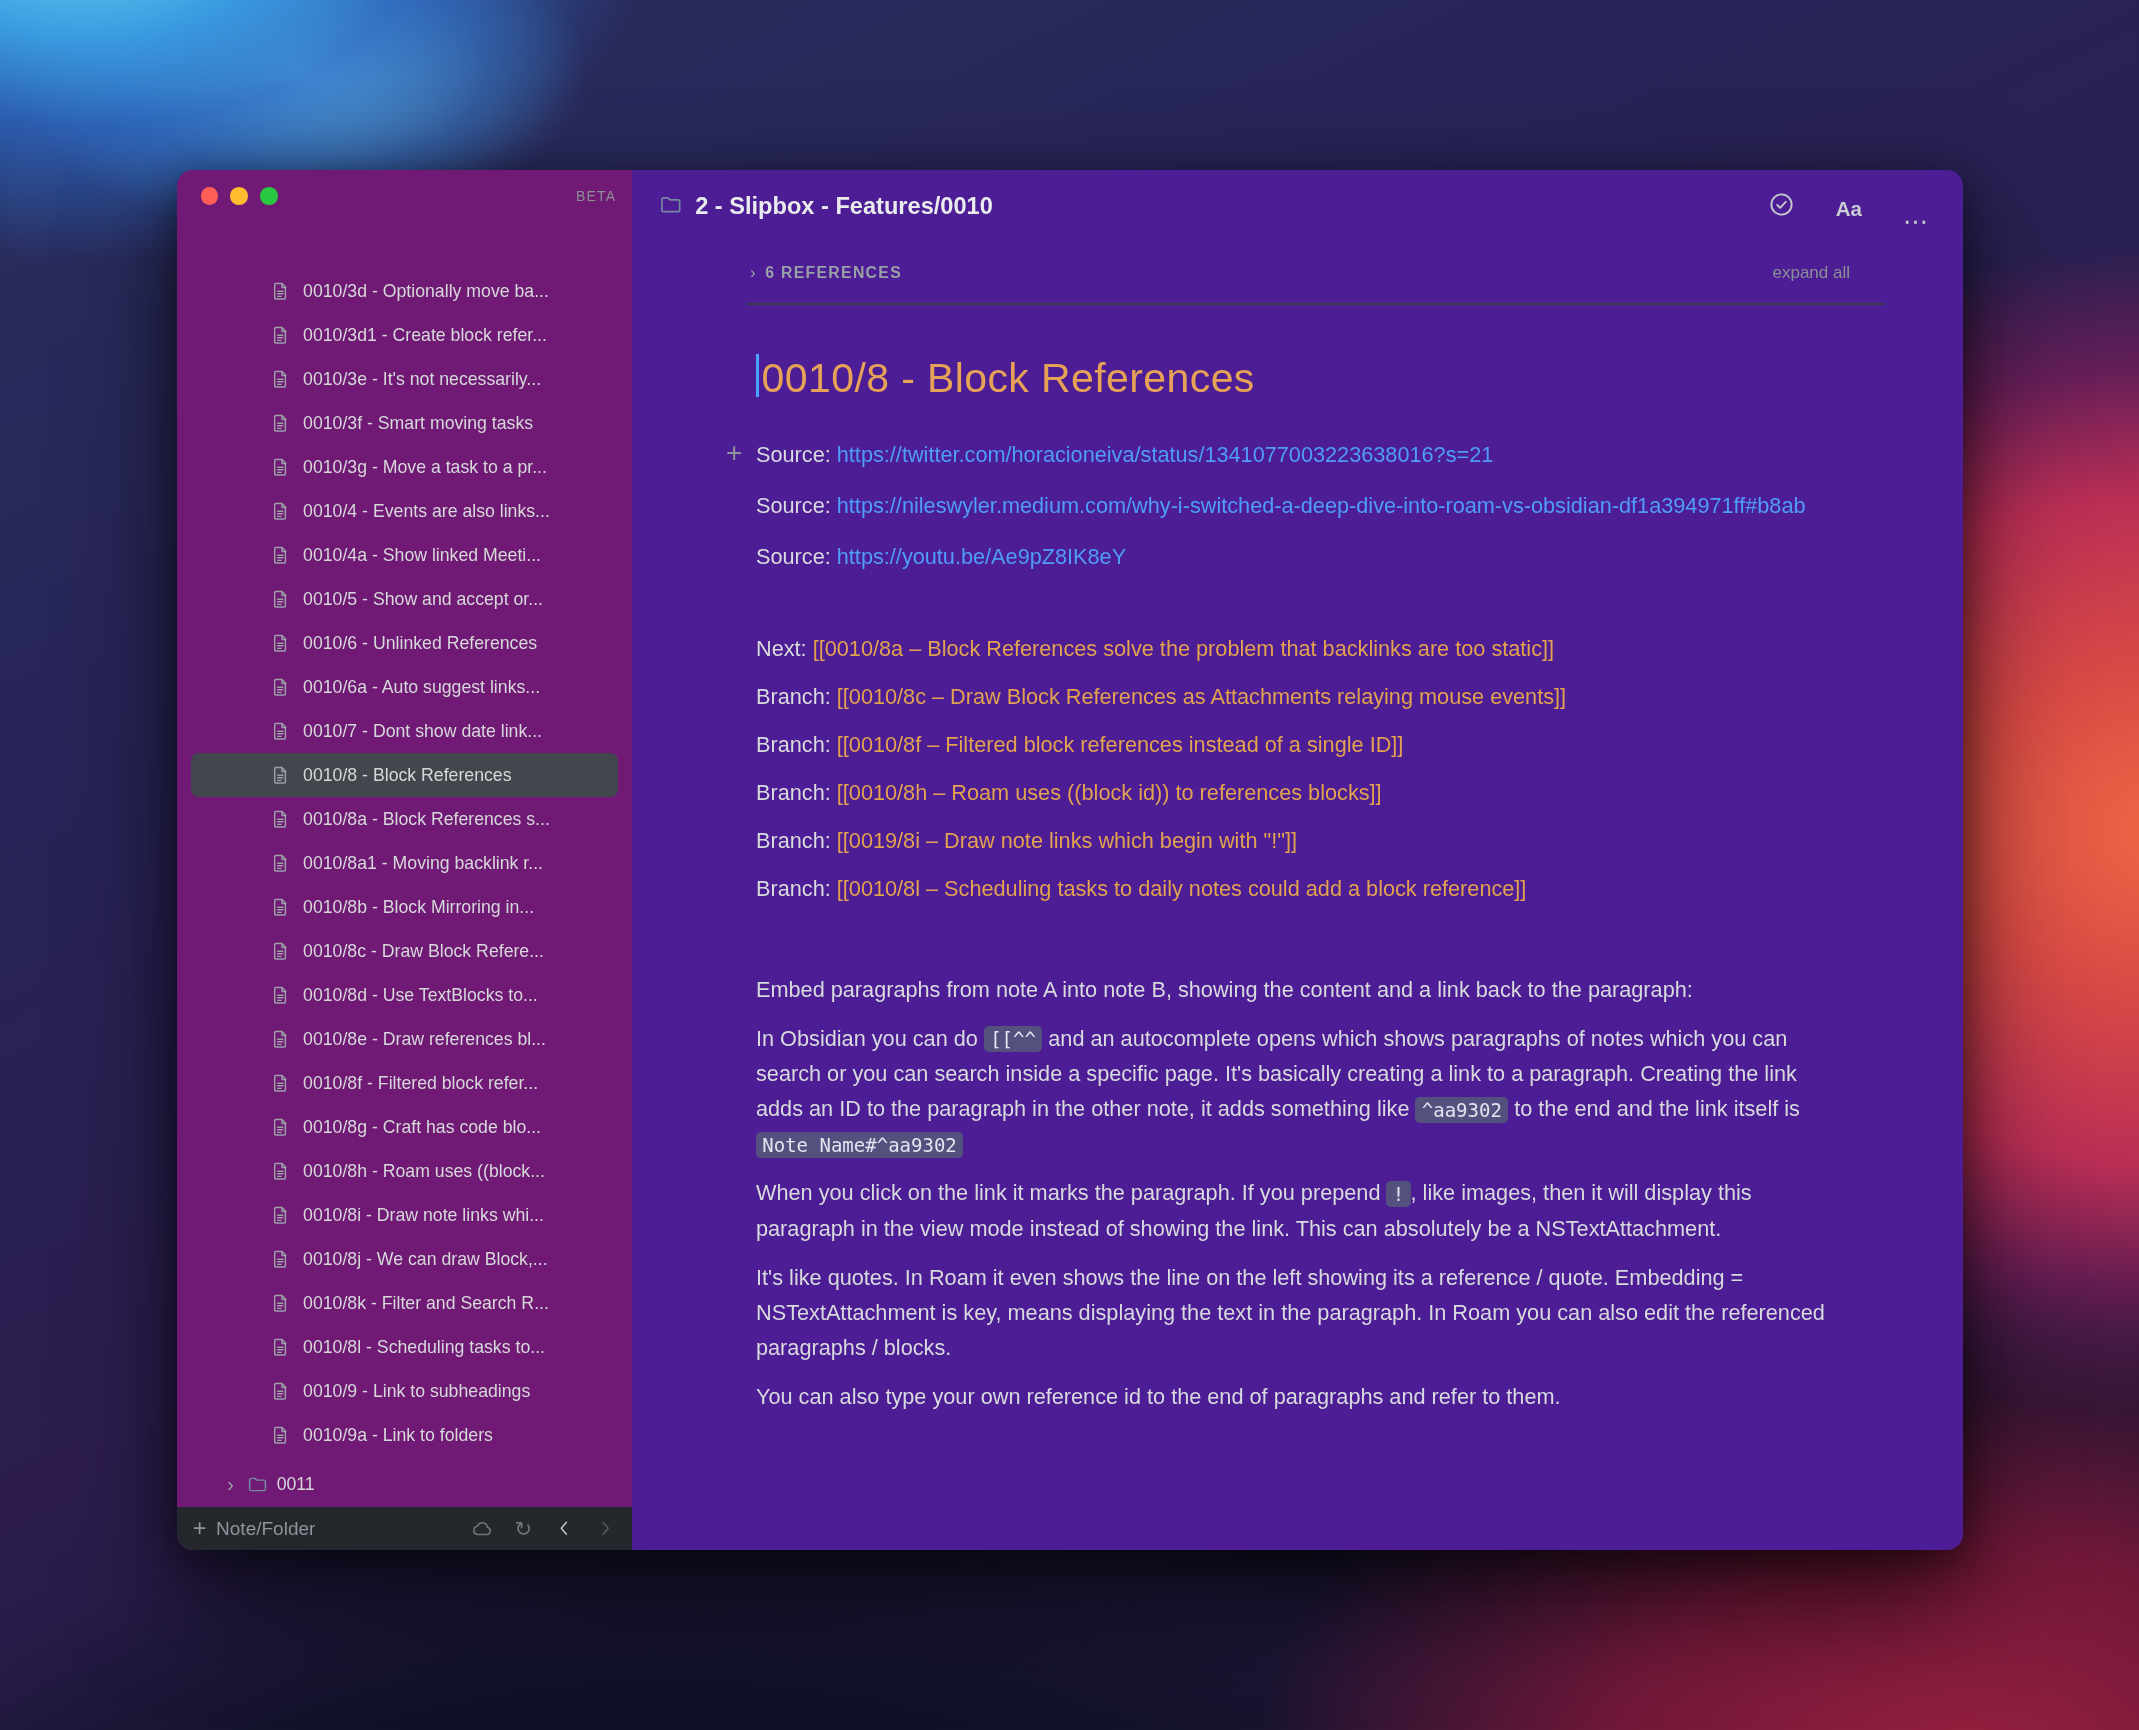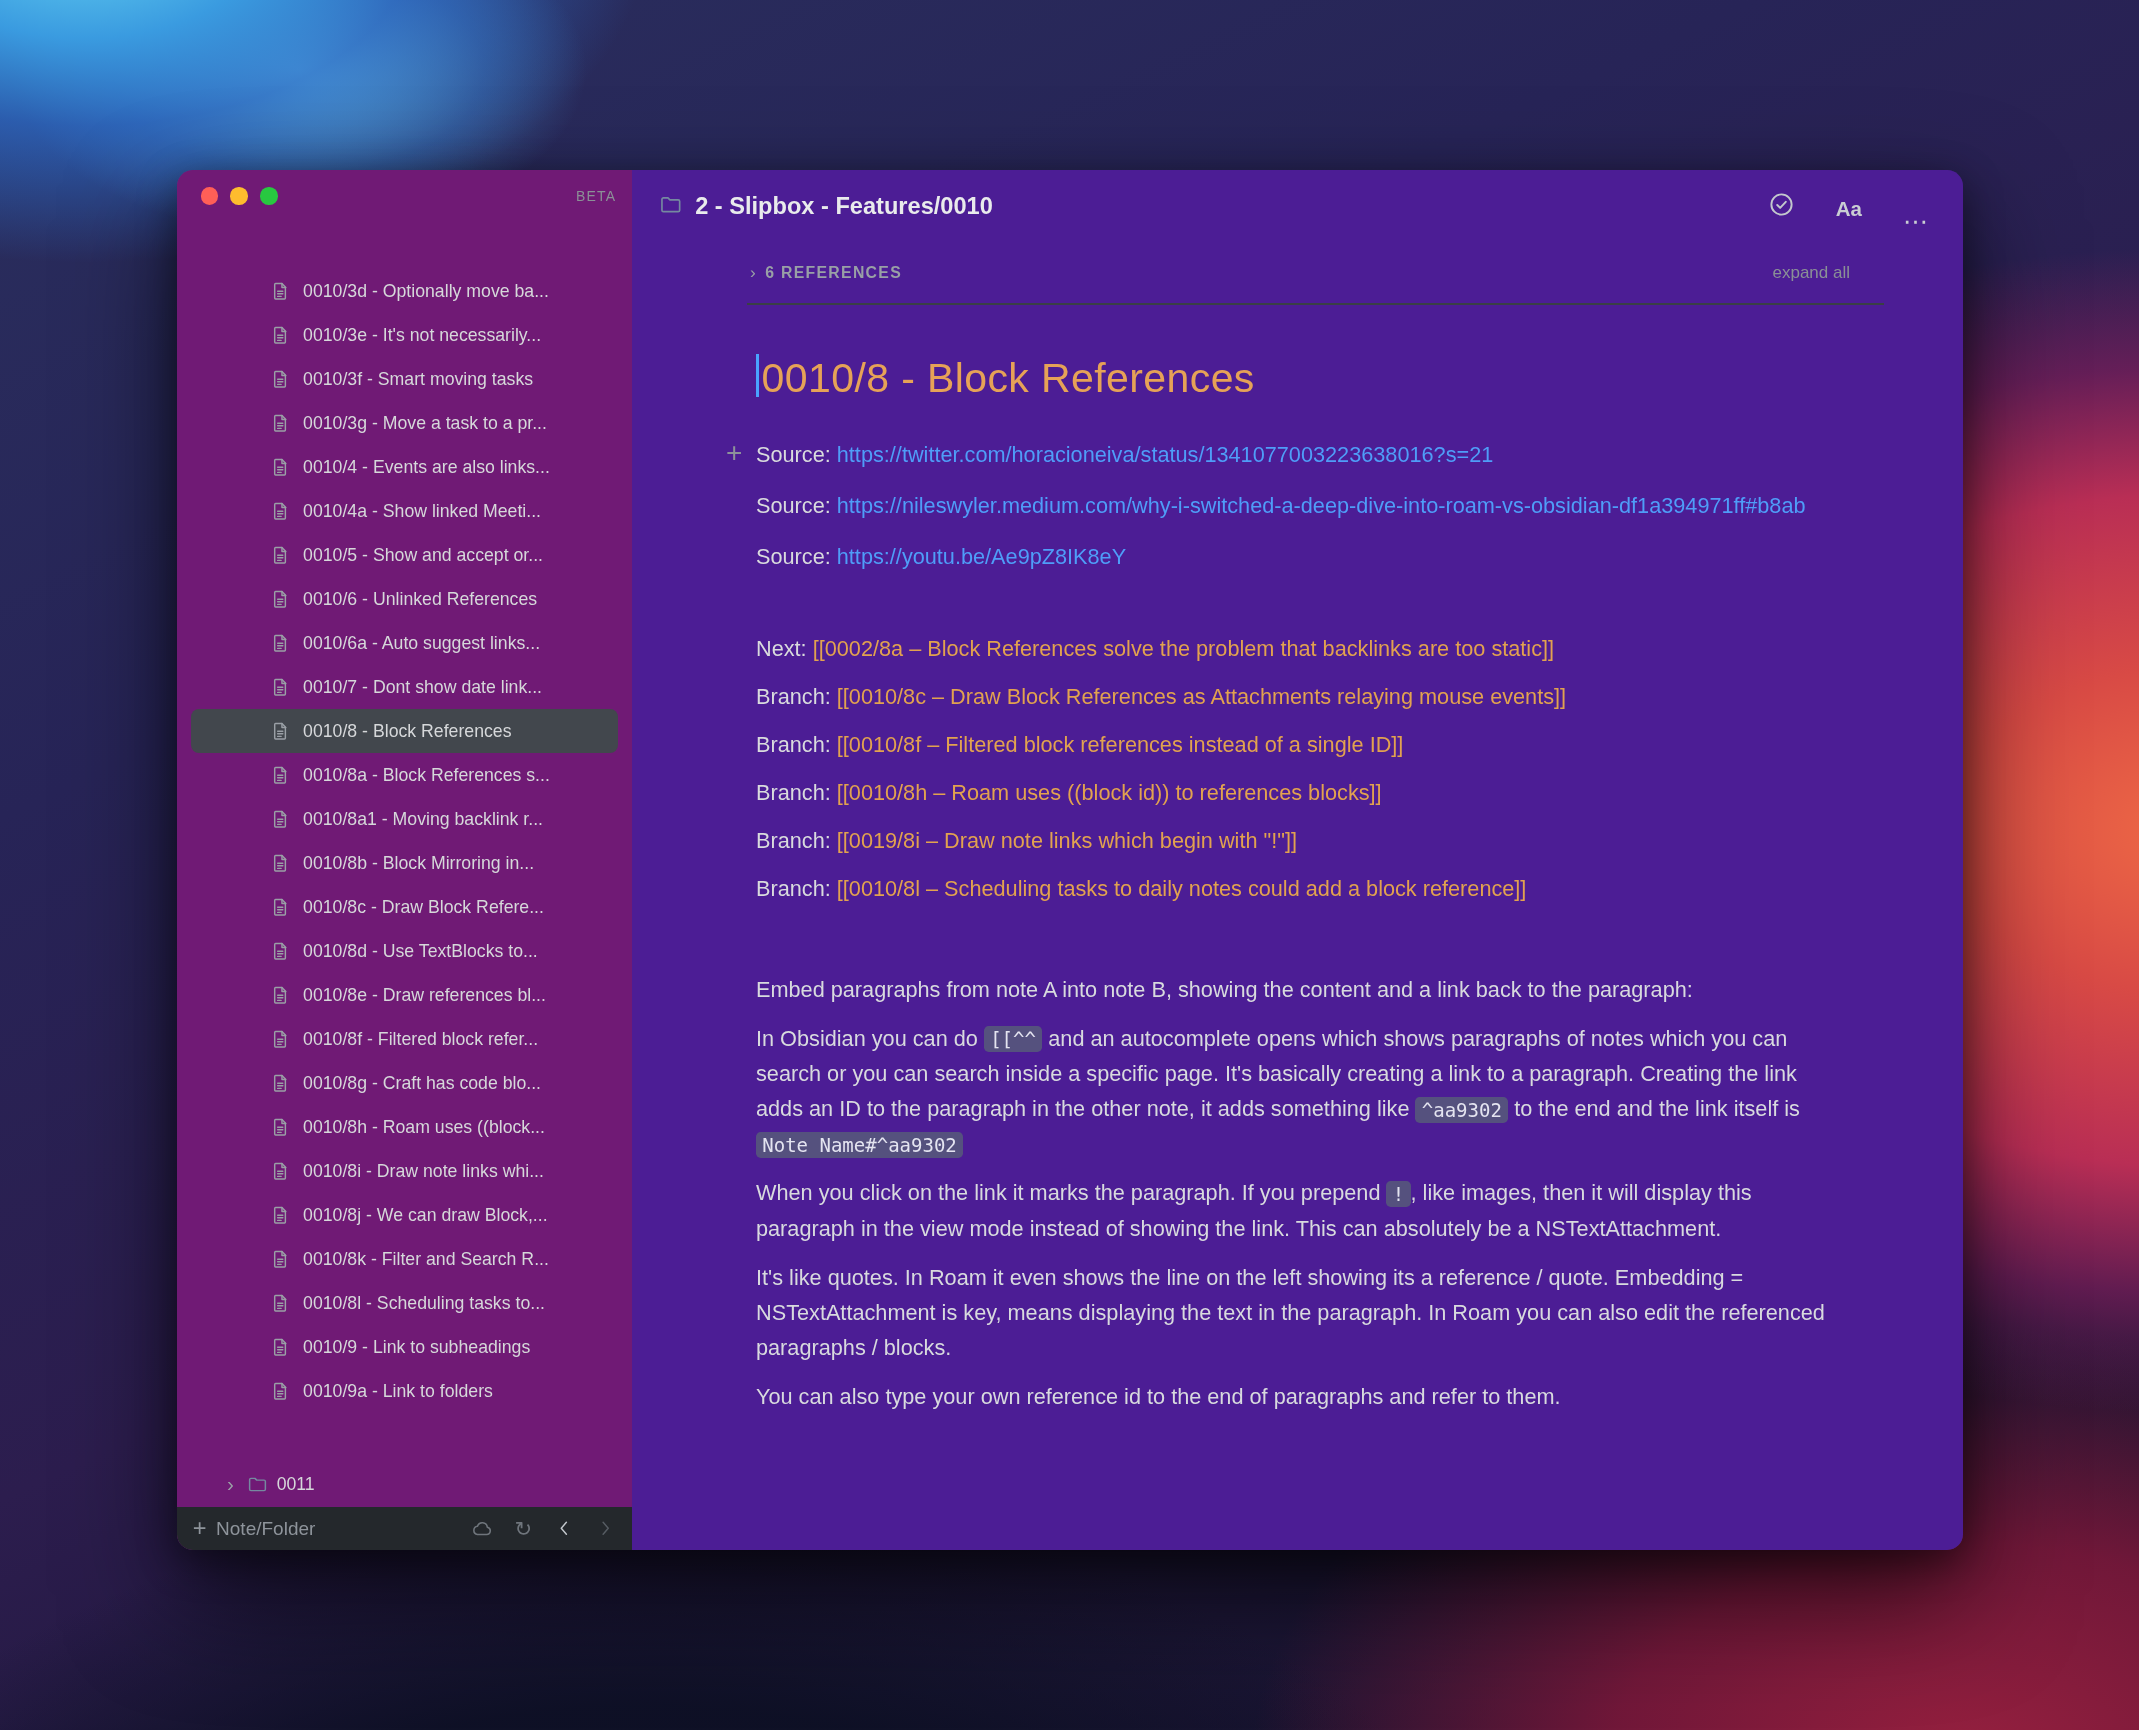--- a/index.html
+++ b/index.html
@@ -109,20 +109,30 @@
     <span class="ico">
       <svg class="stroke" width="20.5" height="20.5" viewBox="0 0 24 24" stroke="#9aa0a6">
         <path d="M6.5 3h7.5l4 4v13a1 1 0 0 1-1 1h-10.5a1 1 0 0 1-1-1V4a1 1 0 0 1 1-1z"></path>
         <path d="M14 3v4.5h4.5"></path>
         <path d="M9 12h6M9 15h6M9 18h4"></path>
       </svg>
     </span>
     <span class="slabel">0010/3d - Optionally move ba...</span>
   </div>
 
+  <div class="srow">
+    <span class="ico">
+      <svg class="stroke" width="20.5" height="20.5" viewBox="0 0 24 24" stroke="#9aa0a6">
+        <path d="M6.5 3h7.5l4 4v13a1 1 0 0 1-1 1h-10.5a1 1 0 0 1-1-1V4a1 1 0 0 1 1-1z"></path>
+        <path d="M14 3v4.5h4.5"></path>
+        <path d="M9 12h6M9 15h6M9 18h4"></path>
+      </svg>
+    </span>
+    <span class="slabel">0010/3d1 - Create block refer...</span>
+  </div>
 
   <div class="srow">
     <span class="ico">
       <svg class="stroke" width="20.5" height="20.5" viewBox="0 0 24 24" stroke="#9aa0a6">
         <path d="M6.5 3h7.5l4 4v13a1 1 0 0 1-1 1h-10.5a1 1 0 0 1-1-1V4a1 1 0 0 1 1-1z"></path>
         <path d="M14 3v4.5h4.5"></path>
         <path d="M9 12h6M9 15h6M9 18h4"></path>
       </svg>
     </span>
     <span class="slabel">0010/3e - It's not necessarily...</span>
@@ -480,21 +490,21 @@
   </div>
 
   <div class="src-line">
     <span class="src-label">Source: </span><a class="src-url">https://youtu.be/Ae9pZ8IK8eY</a>
   </div>
 </div>
       </div>
 
       <div class="wikilinks">
   <div class="wl">
-    <span class="wl-prefix">Next: </span><span class="wl-link">[[0002/8a – Block References solve the problem that backlinks are too static]]</span>
+    <span class="wl-prefix">Next: </span><span class="wl-link">[[0010/8a – Block References solve the problem that backlinks are too static]]</span>
   </div>
 
   <div class="wl">
     <span class="wl-prefix">Branch: </span><span class="wl-link">[[0010/8c – Draw Block References as Attachments relaying mouse events]]</span>
   </div>
 
   <div class="wl">
     <span class="wl-prefix">Branch: </span><span class="wl-link">[[0010/8f – Filtered block references instead of a single ID]]</span>
   </div>
 

